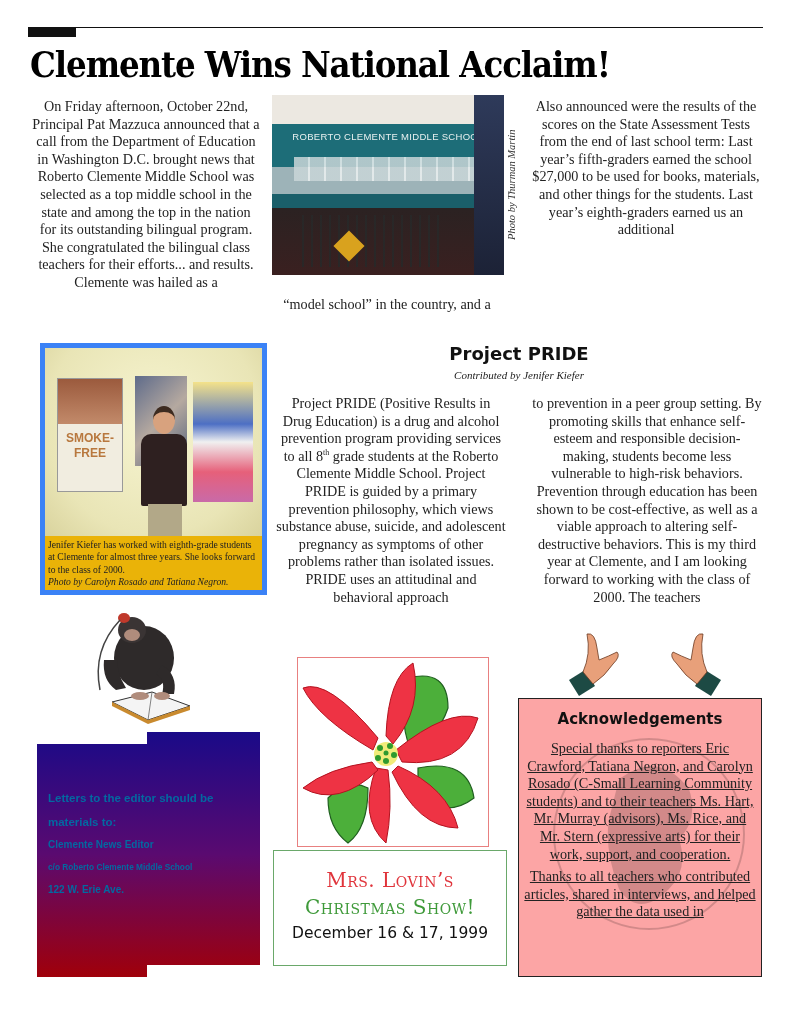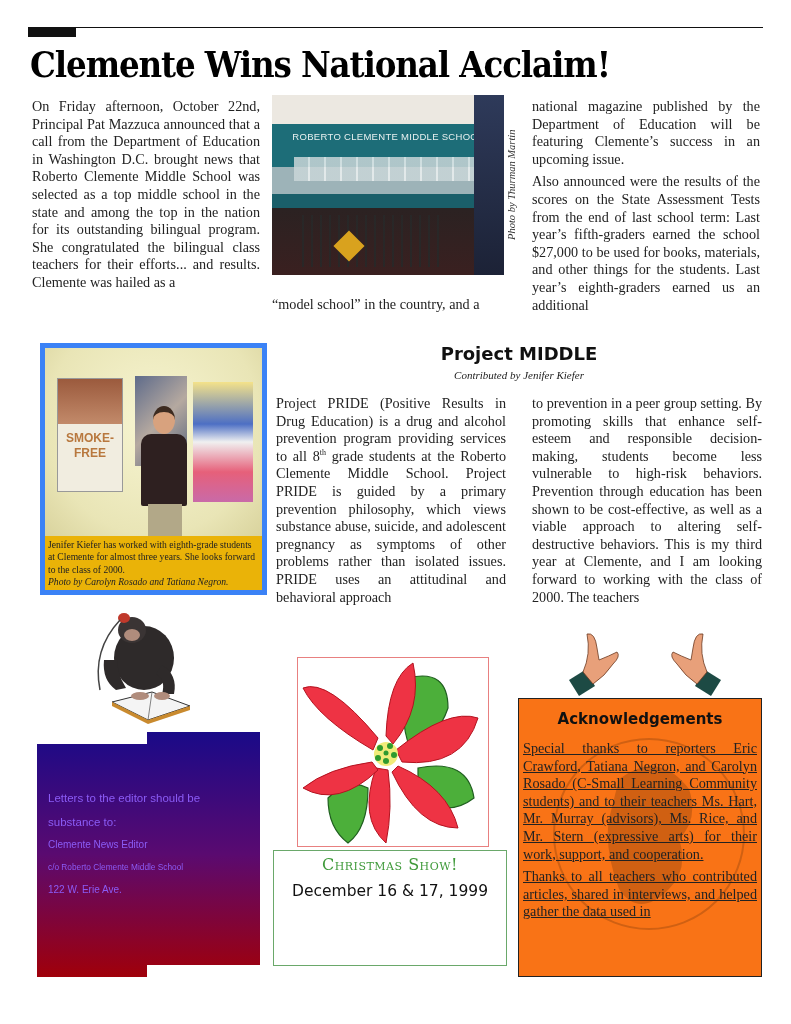--- a/index.html
+++ b/index.html
@@ -8,21 +8,21 @@
   .abs { position: absolute; }
 
   .top-rule { left: 28px; top: 27px; width: 735px; height: 1px; background: #111; }
   .top-block { left: 28px; top: 28px; width: 48px; height: 9px; background: #111; }
   .headline { left: 30px; top: 40px; width: 735px; height: 50px; margin: 0;
     font-family: "DejaVu Serif", serif; font-weight: bold; font-size: 35px;
     letter-spacing: -1.2px; color: #000; white-space: nowrap;
     transform: scaleX(0.93); transform-origin: left top; line-height: 50px; }
 
   .col { font-size: 14.2px; line-height: 17.6px; text-align: justify; hyphens: manual; }
-  .col p { margin: 0 0 5px 0; }
+  .col p { margin: 0 0 5px 0; text-align: center; }
   .col1 { left: 32px; top: 98px; width: 228px; }
   .col2-tail { left: 272px; top: 296px; width: 230px; text-align: left; }
   .col3 { left: 532px; top: 98px; width: 228px; }
 
   .school-photo { left: 272px; top: 95px; width: 232px; height: 180px;
     background: linear-gradient(#ece8e1 0%, #ece8e1 16%, #1d6d78 16%, #1d6d78 40%, #9db3b8 40%, #9db3b8 55%, #1a5f6a 55%, #1a5f6a 63%, #2b2222 63%, #3a2020 100%);
     overflow: hidden; }
   .school-photo .sign { position: absolute; left: 0; right: 0; top: 36px; text-align: center;
     color: #e8f0f0; font-family: "Liberation Sans", sans-serif; font-size: 9.5px; letter-spacing: 0.3px; }
   .school-photo .windows { position: absolute; left: 22px; right: 26px; top: 62px; height: 24px;
@@ -62,41 +62,41 @@
   .pride-title { left: 272px; top: 343px; width: 494px; text-align: center;
     font-family: "DejaVu Sans", sans-serif; font-weight: bold; font-size: 18px; color: #111; }
   .pride-byline { left: 272px; top: 369px; width: 494px; text-align: center;
     font-style: italic; font-size: 11px; color: #222; }
   .pride-col1 { left: 276px; top: 395px; width: 230px; }
   .pride-col2 { left: 532px; top: 395px; width: 230px; }
   .col sup { font-size: 8px; line-height: 0; }
 
   .chimp { left: 82px; top: 610px; width: 120px; height: 120px; }
   .letters-box { left: 37px; top: 732px; width: 223px; height: 245px; }
-  .letters-text { left: 48px; top: 786px; width: 210px; color: #8b5cf6;
-    font-family: "Liberation Sans", sans-serif; font-weight: normal; }
+  .letters-text { left: 48px; top: 786px; width: 210px; color: #0369a1;
+    font-family: "Liberation Sans", sans-serif; font-weight: bold; }
   .letters-text div { margin: 0; }
   .lt-lg { font-size: 11.5px; line-height: 24px; }
   .lt-md { font-size: 10px; line-height: 22px; }
   .lt-sm { font-size: 8.3px; line-height: 22px; }
   .lt-xl { font-size: 10px; line-height: 24px; }
 
   .poinsettia-frame { left: 297px; top: 657px; width: 190px; height: 188px;
     border: 1px solid #e88080; background: #fff; }
   .show-box { left: 273px; top: 850px; width: 232px; height: 114px;
     border: 1px solid #6aa86a; background: #fff; text-align: center; }
   .show-line1 { margin-top: 16px; color: #e0343b; font-family: "DejaVu Serif", serif;
     font-size: 20px; letter-spacing: 0.5px; font-variant: small-caps; line-height: 26px; }
   .show-line2 { color: #3f9a3a; font-family: "DejaVu Serif", serif;
-    font-size: 16px; letter-spacing: 0.5px; font-variant: small-caps; line-height: 28px; }
+    font-size: 20px; letter-spacing: 0.5px; font-variant: small-caps; line-height: 28px; }
   .show-line3 { color: #111; font-family: "DejaVu Sans", sans-serif; font-size: 15.5px; line-height: 24px; }
 
   .hands { left: 565px; top: 630px; width: 160px; height: 66px; }
   .ack-box { left: 518px; top: 698px; width: 244px; height: 279px;
-    border: 1.5px solid #222; box-sizing: border-box; background: #f97316; overflow: hidden; }
+    border: 1.5px solid #222; box-sizing: border-box; background: #fca5a5; overflow: hidden; }
   .ack-watermark { position: absolute; left: 30px; top: 20px; width: 200px; height: 230px; opacity: 0.16; }
   .ack-title { position: relative; text-align: center; margin-top: 11px;
     font-family: "DejaVu Sans", sans-serif; font-weight: bold; font-size: 15px; color: #111; }
   .ack-body { position: relative; padding: 12px 4px 0 4px; text-decoration: underline; }
 </style>
 </head>
 <body>
 
 <div class="abs top-rule"></div>
 <div class="abs top-block"></div>
@@ -113,42 +113,41 @@
   <div class="gate"></div>
   <div class="diamond"></div>
 </div>
 <div class="abs photo-credit-vertical">Photo by Thurman Martin</div>
 
 <div class="abs col col2-tail">
   <p>“model school” in the country, and a</p>
 </div>
 
 <div class="abs col col3">
-  <p>national magazine published by the Department of Education will be featuring Clemente’s success in an upcoming issue.</p>
   <p>Also announced were the results of the scores on the State Assessment Tests from the end of last school term: Last year’s fifth-graders earned the school $27,000 to be used for books, materials, and other things for the students. Last year’s eighth-graders earned us an additional</p>
 </div>
 
 <div class="abs kiefer-frame">
   <div class="kiefer-photo">
     <div class="poster1">
       <span>SMOKE-FREE</span>
     </div>
     <div class="poster2"></div>
     <div class="poster3"></div>
     <div class="person-body"></div>
     <div class="person-head"></div>
     <div class="person-legs"></div>
   </div>
   <div class="kiefer-caption">
     <div>Jenifer Kiefer has worked with eighth-grade students at Clemente for almost three years. She looks forward to the class of 2000.</div>
     <div class="credit">Photo by Carolyn Rosado and Tatiana Negron.</div>
   </div>
 </div>
 
-<div class="abs pride-title">Project MIDDLE</div>
+<div class="abs pride-title">Project PRIDE</div>
 <div class="abs pride-byline">Contributed by Jenifer Kiefer</div>
 <div class="abs col pride-col1">
   <p><span>Project PRIDE (Positive Results in Drug Education) is a drug and alcohol prevention program providing services to all 8</span><sup>th</sup><span> grade students at the Roberto Clemente Middle School. Project PRIDE is guided by a primary prevention philosophy, which views substance abuse, suicide, and adolescent pregnancy as symptoms of other problems rather than isolated issues. PRIDE uses an attitudinal and behavioral approach</span></p>
 </div>
 <div class="abs col pride-col2">
   <p>to prevention in a peer group setting. By promoting skills that enhance self-esteem and responsible decision-making, students become less vulnerable to high-risk behaviors. Prevention through education has been shown to be cost-effective, as well as a viable approach to altering self-destructive behaviors. This is my third year at Clemente, and I am looking forward to working with the class of 2000. The teachers</p>
 </div>
 
 <svg class="abs chimp" viewBox="0 0 120 120">
   <ellipse cx="62" cy="48" rx="30" ry="32" fill="#2e2a2a"></ellipse>
@@ -171,21 +170,21 @@
     <linearGradient id="letGrad" x1="0" y1="0" x2="0" y2="1">
       <stop offset="0" stop-color="#1a0a88"></stop>
       <stop offset="0.5" stop-color="#5a0a70"></stop>
       <stop offset="1" stop-color="#a0000a"></stop>
     </linearGradient>
   </defs>
   <path d="M0 12 L110 12 L110 0 L223 0 L223 233 L110 233 L110 245 L0 245 Z" fill="url(#letGrad)"></path>
 </svg>
 <div class="abs letters-text">
   <div class="lt-lg">Letters to the editor should be</div>
-  <div class="lt-lg">substance to:</div>
+  <div class="lt-lg">materials to:</div>
   <div class="lt-md">Clemente News Editor</div>
   <div class="lt-sm">c/o Roberto Clemente Middle School</div>
   <div class="lt-xl">122 W. Erie Ave.</div>
 </div>
 
 <div class="abs poinsettia-frame">
   <svg width="190" height="188" viewBox="0 0 190 188">
     <g stroke="#1f5f1f" stroke-width="1.2">
       <path d="M110 20 Q150 10 150 50 Q140 80 112 90 Q100 60 110 20 Z" fill="#4caf3a"></path>
       <path d="M120 110 Q170 100 176 140 Q150 160 120 140 Z" fill="#4caf3a"></path>
@@ -204,20 +203,21 @@
       <circle cx="82" cy="90" r="3"></circle>
         <circle cx="92" cy="88" r="3"></circle>
         <circle cx="96" cy="97" r="3"></circle>
       <circle cx="88" cy="103" r="3"></circle>
         <circle cx="80" cy="100" r="3"></circle>
         <circle cx="88" cy="95" r="2.5"></circle>
     </g>
   </svg>
 </div>
 <div class="abs show-box">
+  <div class="show-line1">Mrs. Lovin’s</div>
   <div class="show-line2">Christmas Show!</div>
   <div class="show-line3">December 16 &amp; 17, 1999</div>
 </div>
 
 <svg class="abs hands" viewBox="0 0 160 66">
   <g>
     <path d="M4 50 L20 40 L30 56 L14 66 Z" fill="#1d4a44"></path>
     <path d="M18 42 Q26 24 22 4 Q30 2 32 18 L34 30 Q44 26 52 22 Q56 26 48 34 Q40 46 28 54 Z" fill="#e8a07a" stroke="#6b3a22" stroke-width="0.8"></path>
   </g>
   <g transform="translate(160,0) scale(-1,1)">

